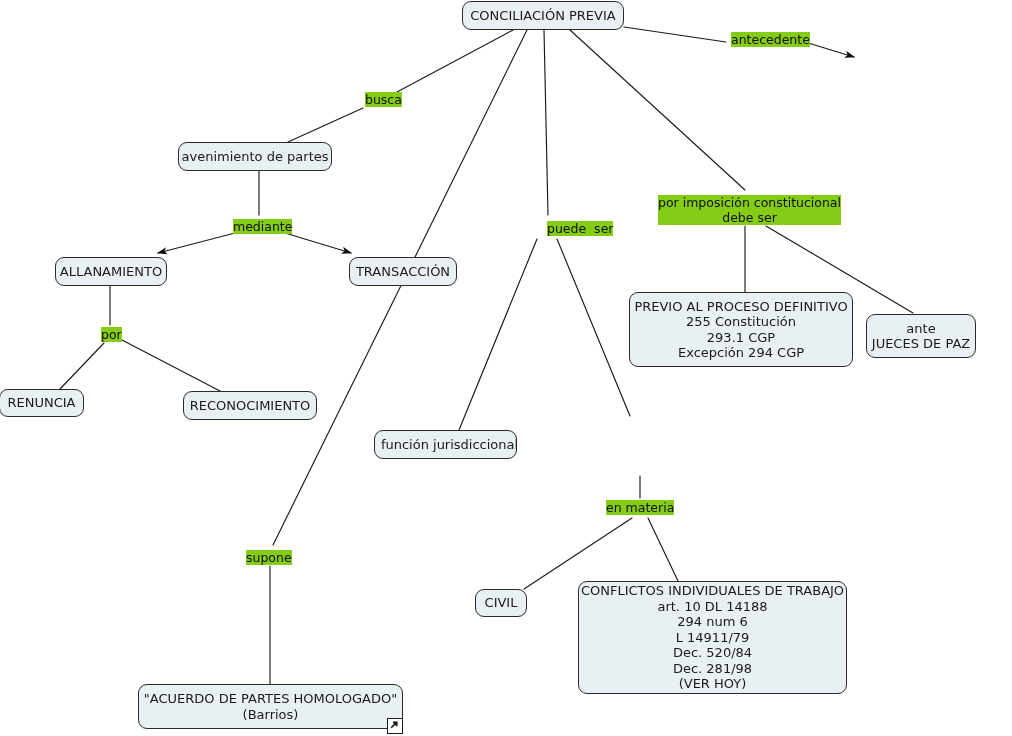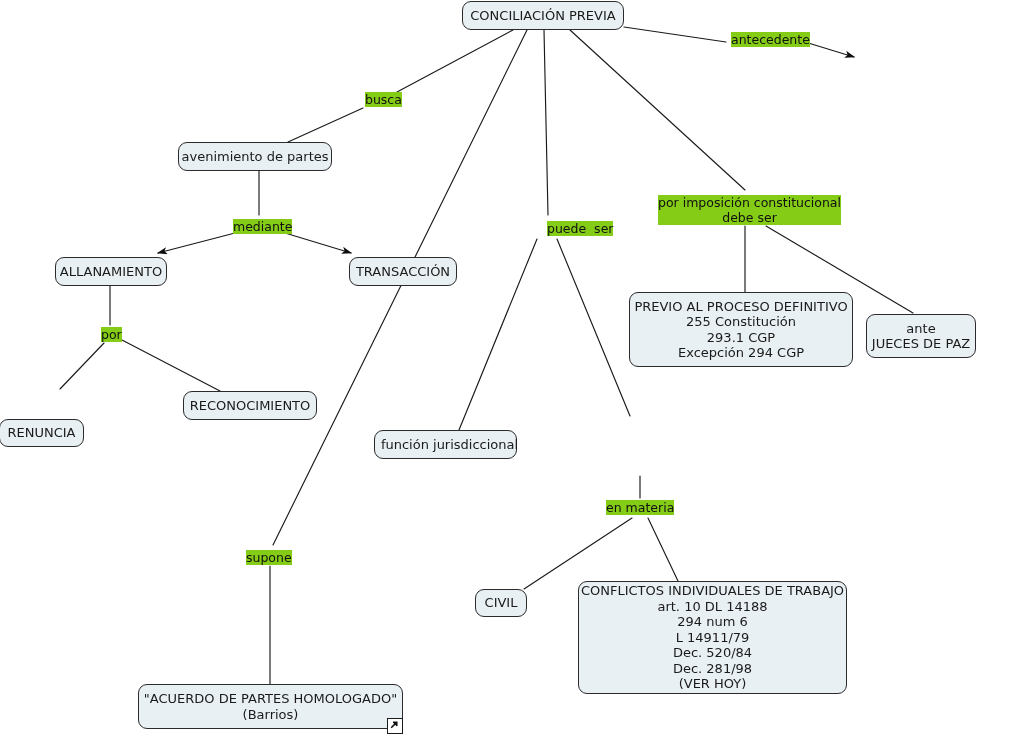--- a/index.html
+++ b/index.html
@@ -137,21 +137,21 @@
   </div>
 
   <div class="node" style="left:55px; top:257px; width:112px; height:29px;">
     <span class="node-text">ALLANAMIENTO</span>
   </div>
 
   <div class="node" style="left:349px; top:257px; width:108px; height:29px;">
     <span class="node-text">TRANSACCIÓN</span>
   </div>
 
-  <div class="node" style="left:-1px; top:389px; width:85px; height:28px;margin-top:30px;">
+  <div class="node" style="left:-1px; top:389px; width:85px; height:28px;">
     <span class="node-text">RENUNCIA</span>
   </div>
 
   <div class="node" style="left:183px; top:391px; width:134px; height:29px;">
     <span class="node-text">RECONOCIMIENTO</span>
   </div>
 
   <div class="node" style="left:629px; top:292px; width:224px; height:75px;">
     <span class="node-text">PREVIO AL PROCESO DEFINITIVO
 255 Constitución

